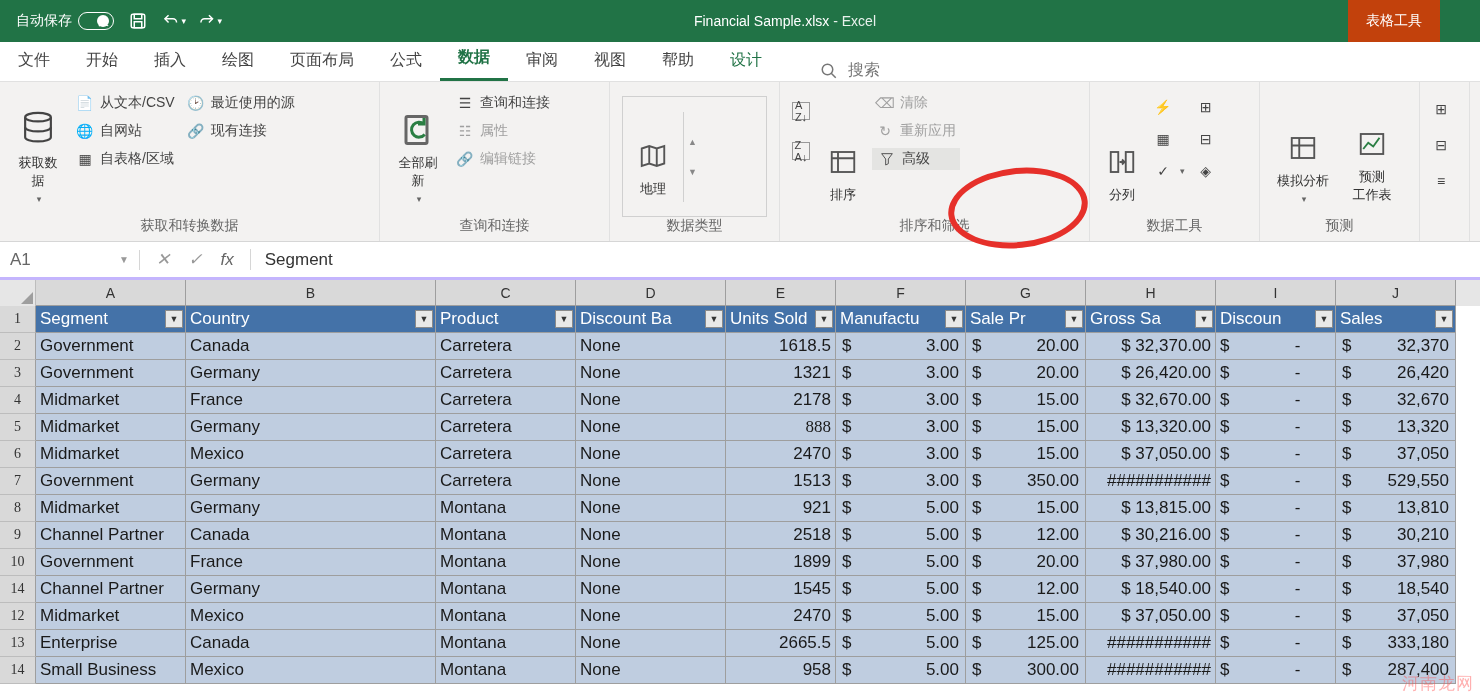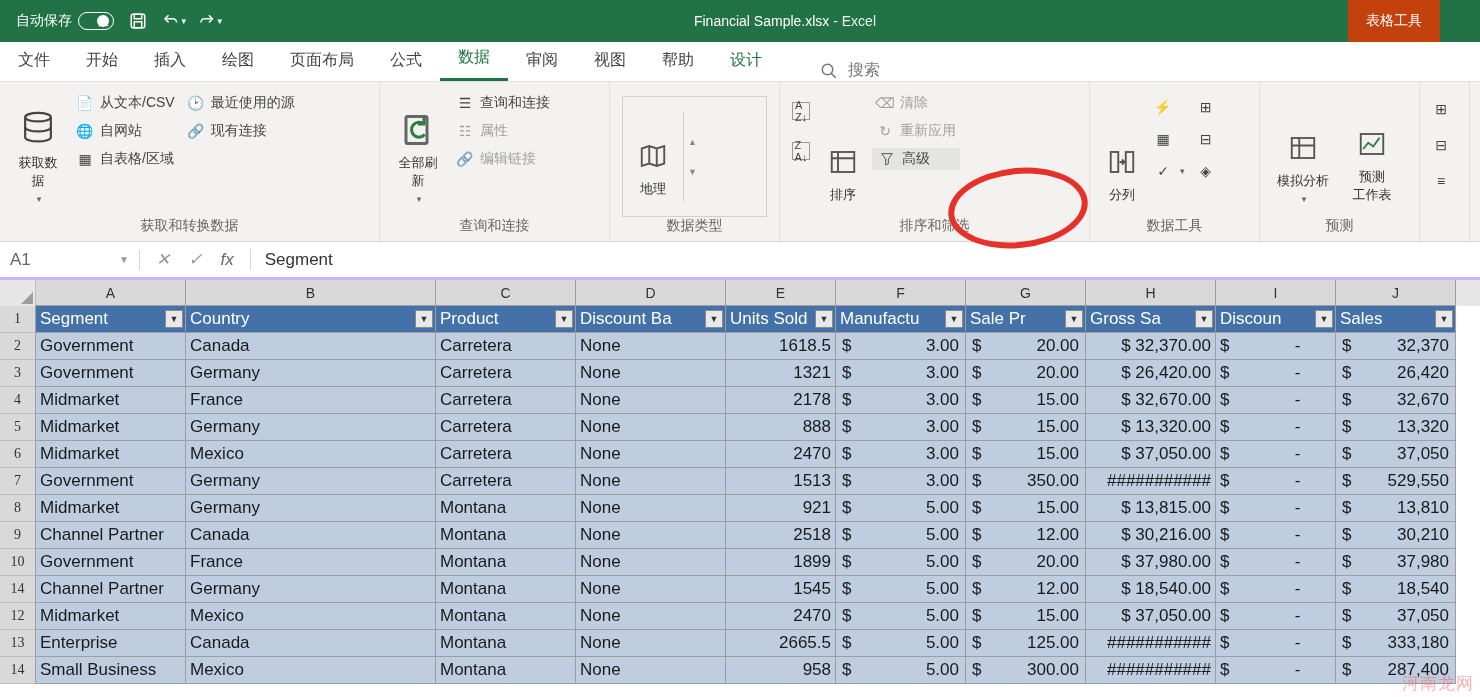--- a/index.html
+++ b/index.html
@@ -15,21 +15,21 @@
 .qat-icon { width:24px; height:24px; display:flex; align-items:center; justify-content:center; font-size:16px; }
 .titlebar .title-center { flex:1; text-align:center; }
 .title-center .fname { color:#fff; }
 .title-center .app { color:#e8f1ec; }
 .table-tools { background:#c2410c; height:42px; display:flex; align-items:center; padding:0 18px; }
 .titlebar-right { width:40px; }
 
 
 .ribbon-tabs { height: 40px; background:#fff; display:flex; align-items:flex-end; color:#444; font-size:16px; border-bottom:1px solid #e1e1e1; }
 .ribbon-tabs .tab { padding: 8px 18px 10px 18px; cursor:pointer; }
-.ribbon-tabs .tab.active { color:#217346; border-bottom:3px solid #217346; font-weight:400; }
+.ribbon-tabs .tab.active { color:#217346; border-bottom:3px solid #217346; font-weight:700; }
 .ribbon-tabs .tab.design { color:#217346; }
 .ribbon-tabs .search { display:flex; align-items:center; gap:10px; margin-left:40px; color:#777; }
 .search .mag { font-size:18px; }
 
 
 .ribbon { height: 160px; background:#f3f2f1; display:flex; border-bottom:1px solid #d6d6d6; }
 .group { border-right:1px solid #e1e1e1; display:flex; flex-direction:column; padding: 6px 8px 0 8px; }
 .group-body { flex:1; display:flex; align-items:flex-start; gap:4px; }
 .group-label { text-align:center; font-size:14px; color:#666; padding-bottom:6px; }
 .big-btn { display:flex; flex-direction:column; align-items:center; justify-content:flex-end; padding:4px 6px; width:60px; height:120px; font-size:13px; color:#333; text-align:center; gap:4px; }
@@ -506,21 +506,21 @@
         <span class="sym">$</span>
         <span class="val">32,670</span>
       </div>
     </div>
     <div class="row">
       <div class="row-h">5</div>
       <div class="cell" style="width: 150px;">Midmarket</div>
       <div class="cell" style="width: 250px;">Germany</div>
       <div class="cell" style="width: 140px;">Carretera</div>
       <div class="cell" style="width: 150px;">None</div>
-      <div class="cell num" style="width: 110px;">888</div>
+      <div class="cell num" style="width: 110px; font-family: Liberation Serif, serif;">888</div>
       <div class="cell money" style="width: 130px;">
         <span class="sym">$</span>
         <span class="val">3.00</span>
       </div>
       <div class="cell money" style="width: 120px;">
         <span class="sym">$</span>
         <span class="val">15.00</span>
       </div>
       <div class="cell num" style="width: 130px;">$ 13,320.00</div>
       <div class="cell dash-cell" style="width: 120px;">

